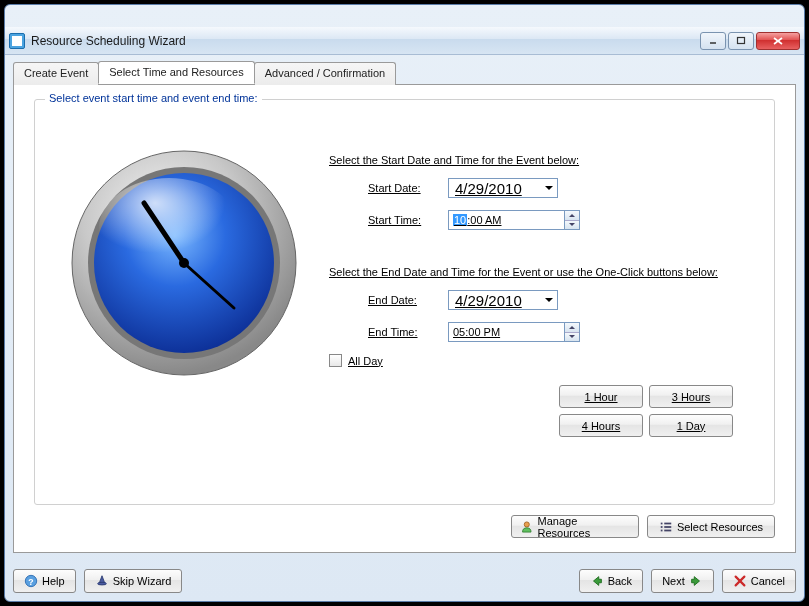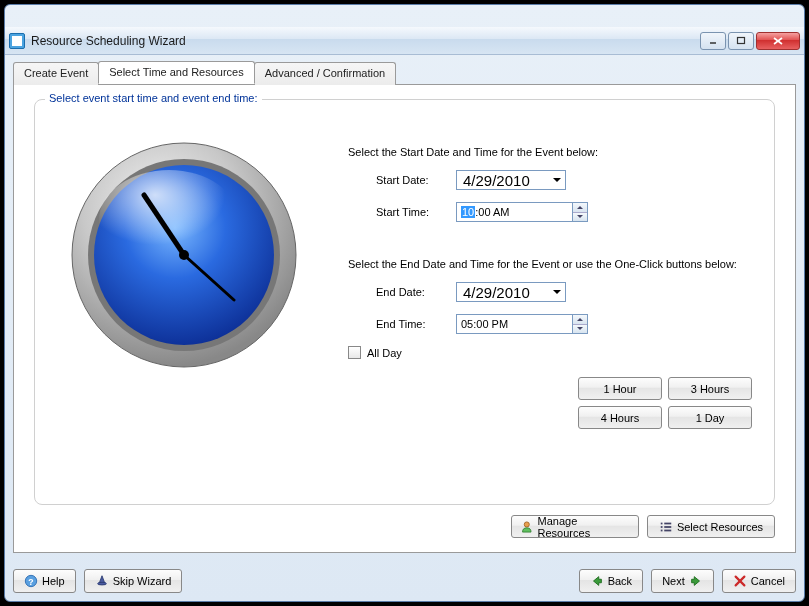--- a/index.html
+++ b/index.html
@@ -99,26 +99,25 @@
     background: #fff;
     border: 1px solid #9a9a9a;
     position: relative;
     z-index: 1;
     padding: 14px 20px 14px 20px;
     display: flex;
     flex-direction: column;
   }
   .groupbox {
     border: 1px solid #d0d0d0;
-    border-radius: 8px;
-    padding: 0 14px 14px 14px;
+    border-radius: 3px;
+    padding: 8px 14px 14px 14px;
     position: relative;
     flex: 1;
     display: flex;
-    gap: 19px;
   }
   .group-legend {
     position: absolute;
     top: -8px;
     left: 10px;
     background: #fff;
     padding: 0 4px;
     color: #003399;
     font-size: 11px;
   }
@@ -130,31 +129,32 @@
     padding-top: 40px;
   }
   .clock {
     width: 230px;
     height: 230px;
   }
   .form-col {
     flex: 1;
     padding-top: 46px;
     padding-left: 10px;
+    text-decoration: underline;
   }
   .section-label {
     font-size: 11px;
     color: #000;
     margin-bottom: 12px;
   }
   .field-row {
     display: flex;
     align-items: center;
     margin-bottom: 12px;
-    margin-left: 28px;
+    margin-left: 39px;
   }
   .field-label { width: 80px; }
   .date-picker {
     display: flex;
     align-items: center;
     width: 110px;
     height: 20px;
     border: 1px solid #7a9ac0;
     background: #fff;
     padding: 0 4px 0 6px;

